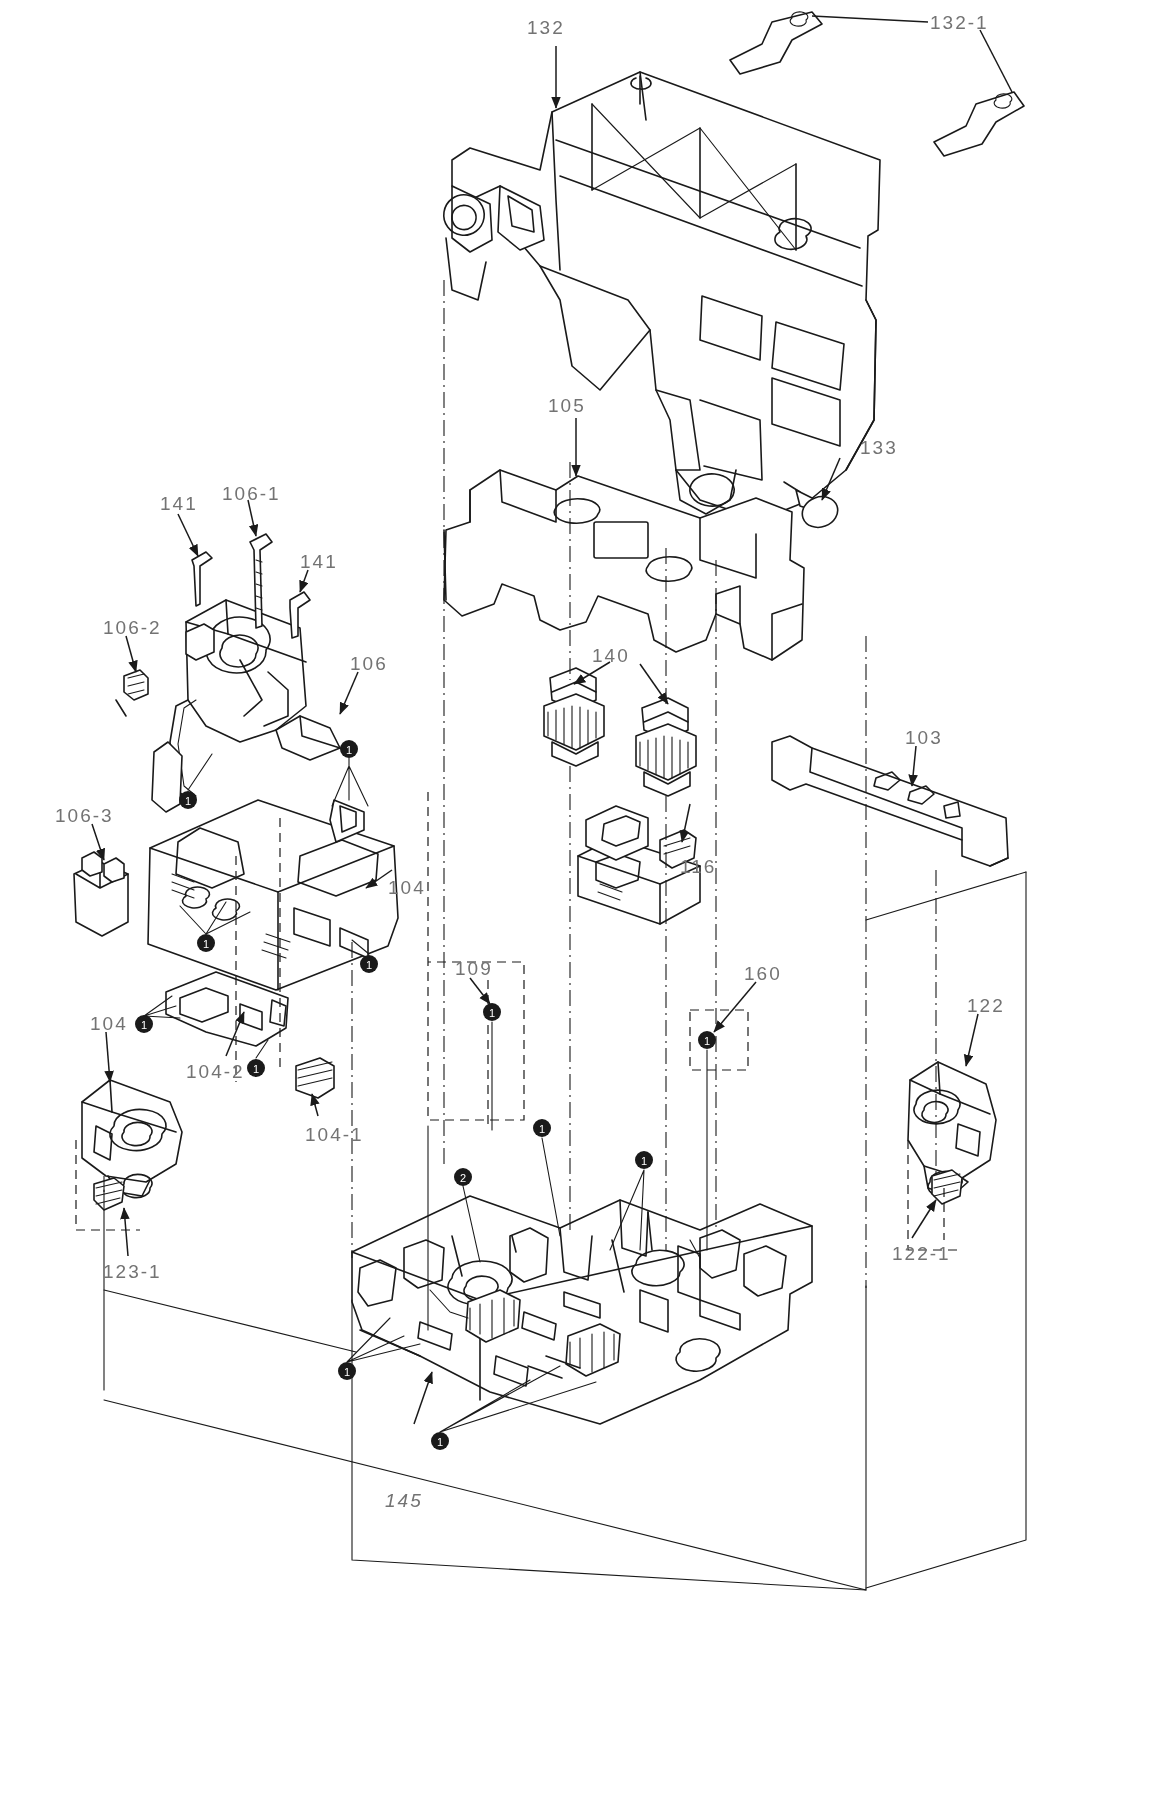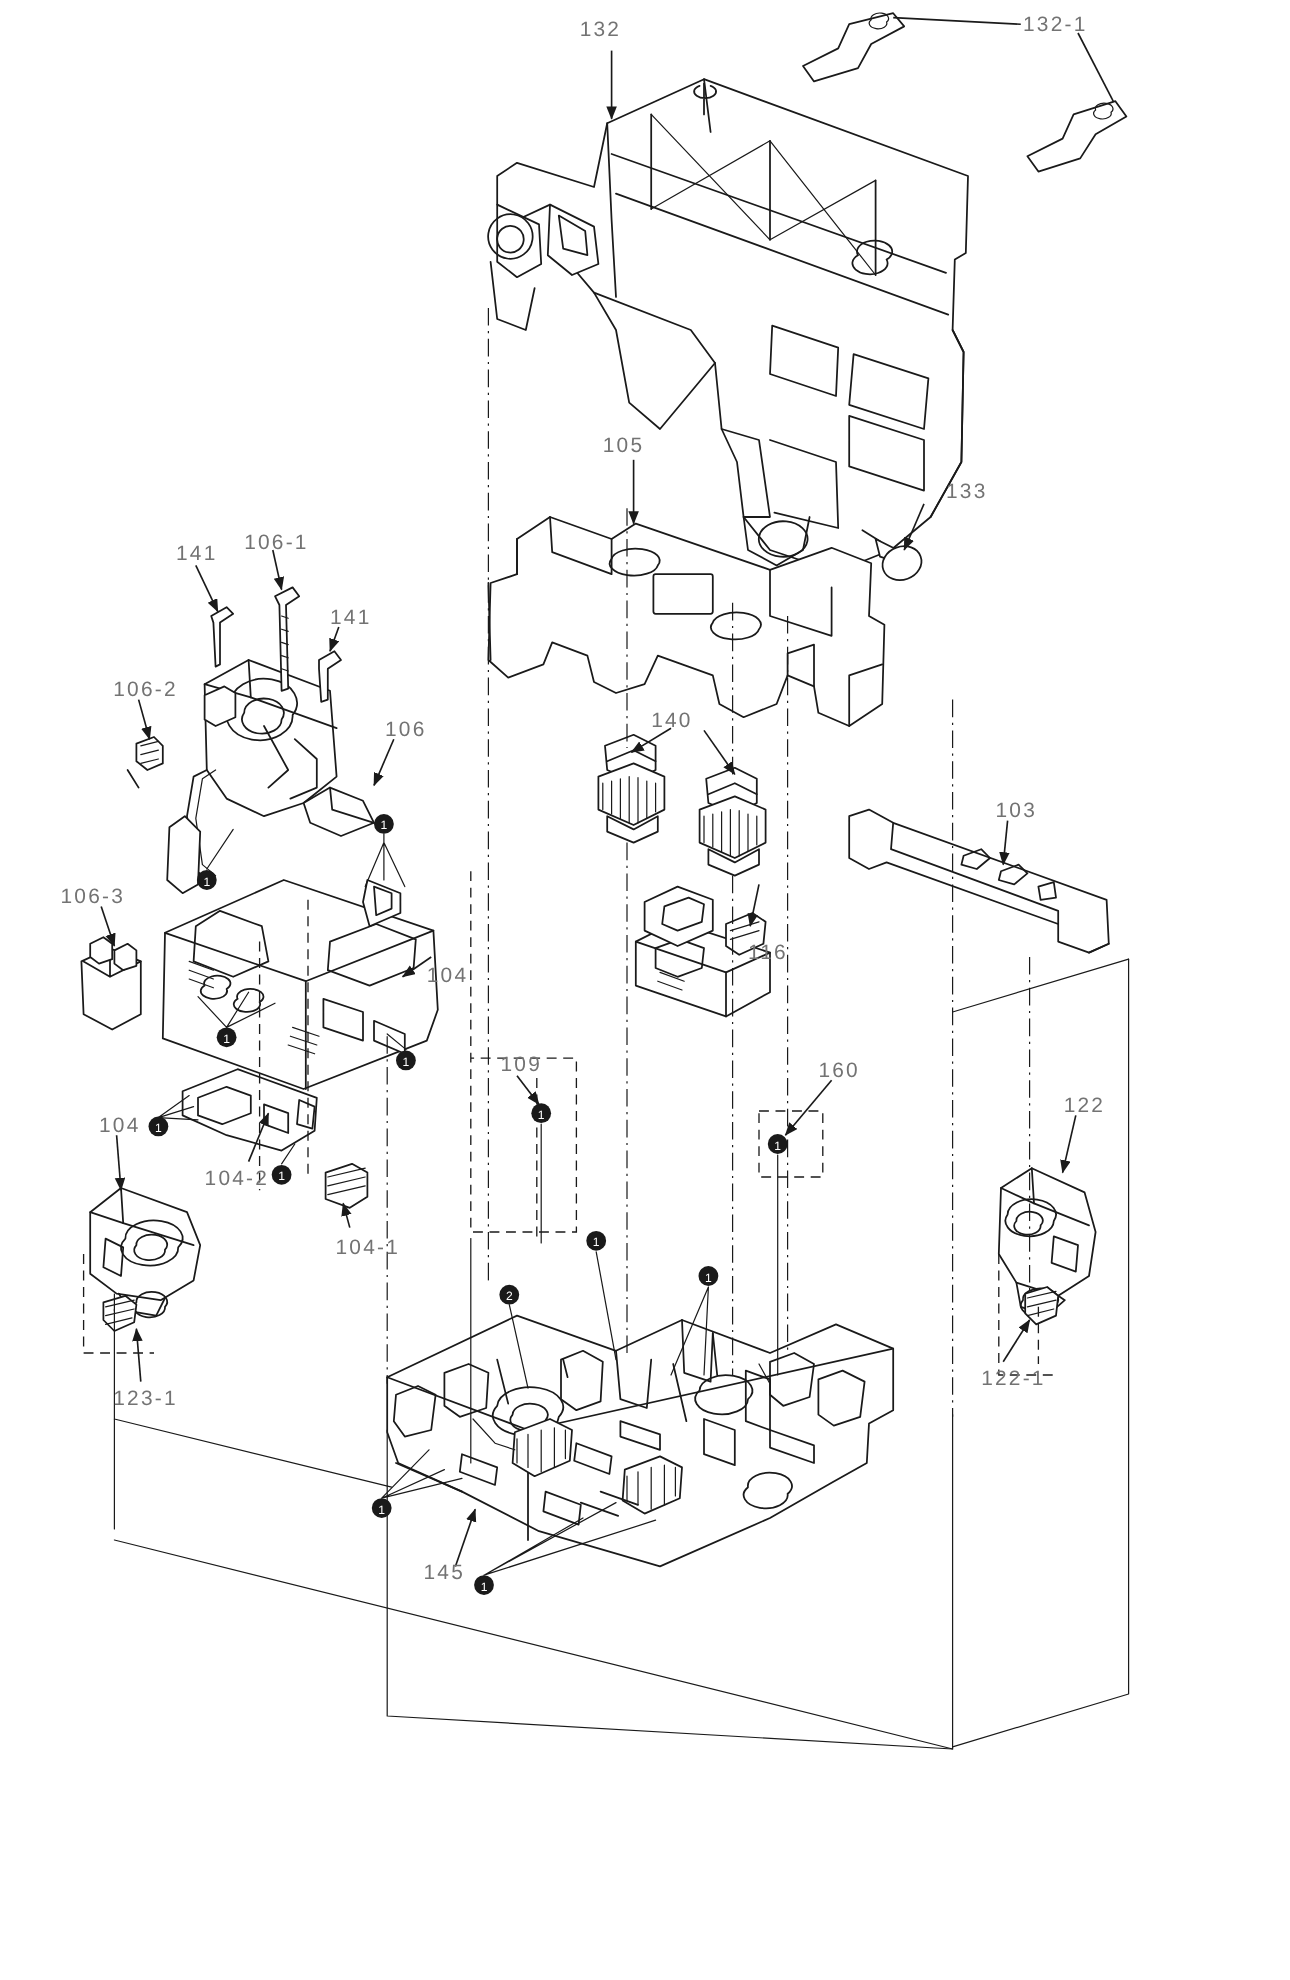--- a/index.html
+++ b/index.html
@@ -419,15 +419,15 @@
   <div class="callout" style="left:55px;  top:805px;">106-3</div>
   <div class="callout" style="left:388px; top:877px;">104</div>
   <div class="callout" style="left:455px; top:958px;">109</div>
   <div class="callout" style="left:744px; top:963px;">160</div>
   <div class="callout" style="left:967px; top:995px;">122</div>
   <div class="callout" style="left:90px;  top:1013px;">104</div>
   <div class="callout" style="left:186px; top:1061px;">104-2</div>
   <div class="callout" style="left:305px; top:1124px;">104-1</div>
   <div class="callout" style="left:892px; top:1243px;">122-1</div>
   <div class="callout" style="left:103px; top:1261px;">123-1</div>
-  <div class="callout" style="left:385px; top:1419px;">145</div>
+  <div class="callout" style="left:385px; top:1490px;font-style:italic;">145</div>
 
 </div>
 
 </body></html>

